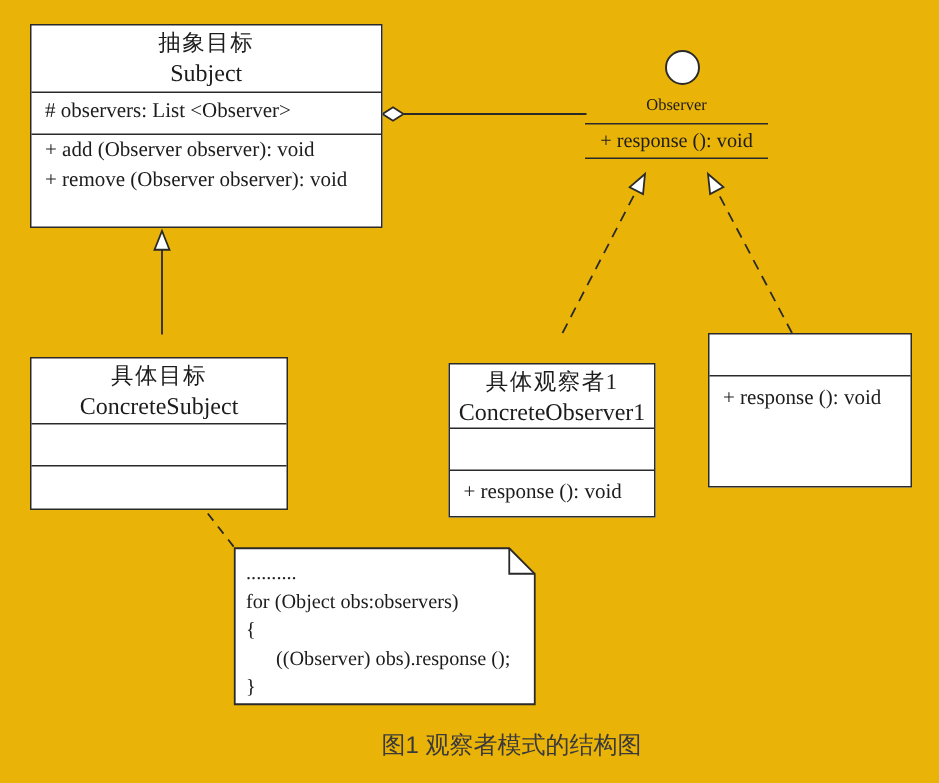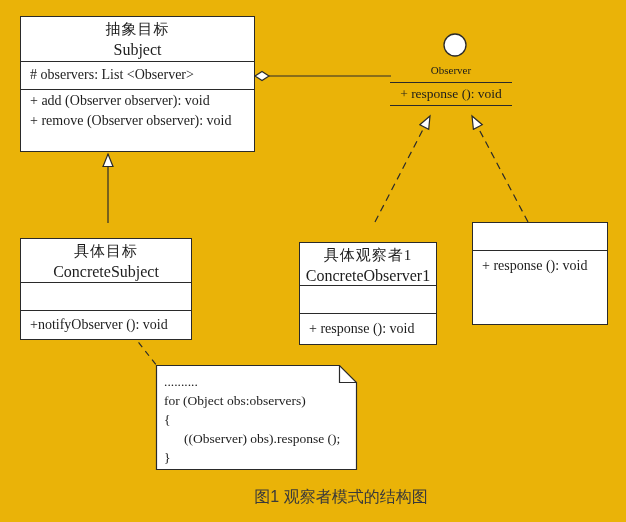--- a/index.html
+++ b/index.html
@@ -114,23 +114,20 @@
       <div>+ remove (Observer observer): void</div>
     </div>
   </div>
 
   <div class="uml-class" id="box-concrete-subject">
     <div class="uml-title">
       <div class="cn">具体目标</div>
       <div class="en">ConcreteSubject</div>
     </div>
     <div class="uml-attrs"></div>
-    <div class="uml-methods">
-      <div>+notifyObserver (): void</div>
-    </div>
   </div>
 
   <div class="uml-class" id="box-concrete-observer1">
     <div class="uml-title">
       <div class="cn">具体观察者1</div>
       <div class="en">ConcreteObserver1</div>
     </div>
     <div class="uml-attrs"></div>
     <div class="uml-methods">
       <div>+ response (): void</div>

